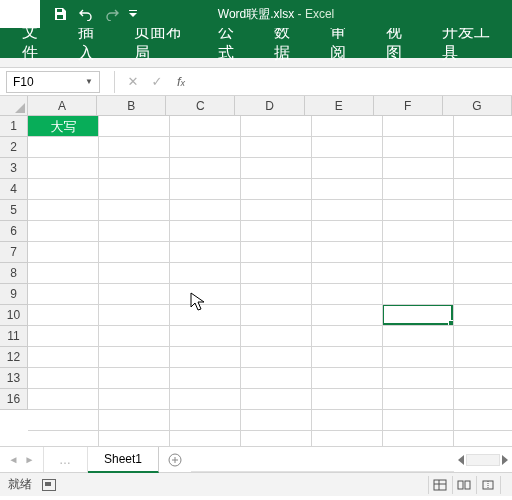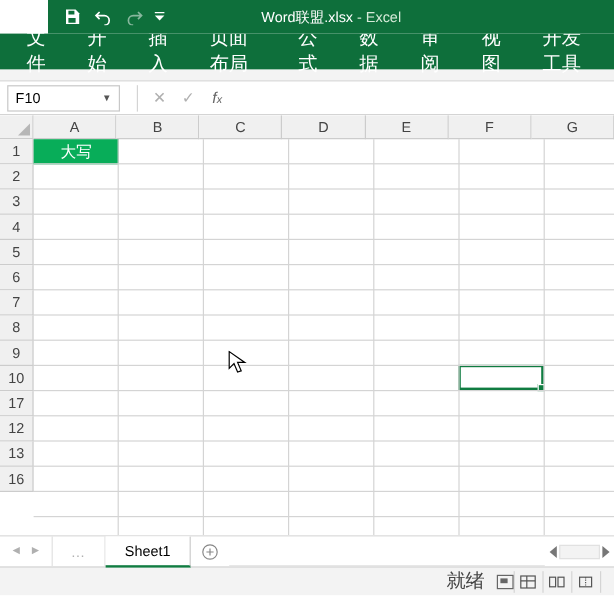--- a/index.html
+++ b/index.html
@@ -44,21 +44,21 @@
   .sheet-dots { width: 44px; border-right: 1px solid #e1e1e1; display:flex; align-items:center; justify-content:center; color:#b0b0b0; letter-spacing:1px;}
   .sheet-tab { padding: 0 16px; display: flex; align-items: center; background: #fff; border-right: 1px solid #ccc; border-bottom: 2px solid #107c41; margin-bottom:-1px; cursor: pointer; text-align: center; }
   .sheet-add { width: 32px; display: flex; align-items: center; justify-content: center; color: #6a6a6a; cursor: pointer; }
   .sheet-spacer { flex: 1; border-bottom: 1px solid #e1e1e1; }
   .hscroll { width: 58px; display: flex; align-items: center; padding: 0 4px; gap: 2px; }
   .hscroll .tr { width: 0; height: 0; border-top: 5px solid transparent; border-bottom: 5px solid transparent; }
   .hscroll .tr.l { border-right: 6px solid #777; }
   .hscroll .tr.r { border-left: 6px solid #777; }
   .hscroll .track { flex:1; height:12px; background:#f3f3f3; border:1px solid #e1e1e1; }
 
-  .statusbar { height: 24px; background: #f3f3f3; border-top: 1px solid #d4d4d4; display: flex; align-items: center; font-size: 16px; color: #444; padding: 0 8px; justify-content: flex-end; }
+  .statusbar { height: 24px; background: #f3f3f3; border-top: 1px solid #d4d4d4; display: flex; align-items: center; font-size: 12px; color: #444; padding: 0 8px; justify-content: space-between; }
   .sb-left { display: flex; align-items: center; gap: 10px; }
   .macro-icon { width: 14px; height: 12px; border: 1px solid #666; position: relative; }
   .macro-icon::before { content:""; position:absolute; left:2px; top:2px; width:6px; height:4px; background:#666; }
   .sb-right { display: flex; align-items: center; gap: 2px; }
   .view-btn { width: 22px; height: 18px; display: flex; align-items: center; justify-content: center; border-left: 1px solid #d4d4d4; cursor: pointer; }
   .zoom-track { width: 4px; }
   .cursor { position: absolute; left: 190px; top: 196px; pointer-events: none; }
 </style>
 </head>
 <body>
@@ -88,21 +88,20 @@
         </svg>
     </div>
   </div>
   <div class="title">
     <span class="fn">Word联盟.xlsx</span> - <span>Excel</span>
   </div>
 </div>
 
 <div class="ribbon-tabs">
   <div class="ribbon-tab">文件</div>
-  <div class="ribbon-tab">开始</div>
   <div class="ribbon-tab">插入</div>
   <div class="ribbon-tab">页面布局</div>
   <div class="ribbon-tab">公式</div>
   <div class="ribbon-tab">数据</div>
   <div class="ribbon-tab">审阅</div>
   <div class="ribbon-tab">视图</div>
   <div class="ribbon-tab">开发工具</div>
 </div>
 <div class="ribbon-body"></div>
 
@@ -135,21 +134,21 @@
       <div class="rh">1</div>
       <div class="rh">2</div>
       <div class="rh">3</div>
       <div class="rh">4</div>
       <div class="rh">5</div>
       <div class="rh">6</div>
       <div class="rh">7</div>
       <div class="rh">8</div>
       <div class="rh">9</div>
       <div class="rh">10</div>
-      <div class="rh">17</div>
+      <div class="rh">11</div>
       <div class="rh">12</div>
       <div class="rh">13</div>
       <div class="rh">16</div>
     </div>
   <div class="cells" id="cells">
     <div class="cell-a1">大写</div>
     <div class="selection" style="left:354px; top:188px; width:71px; height:21px;">
       <div class="handle"></div>
     </div>
   <div class="col-line" style="left: 70px;"></div>

